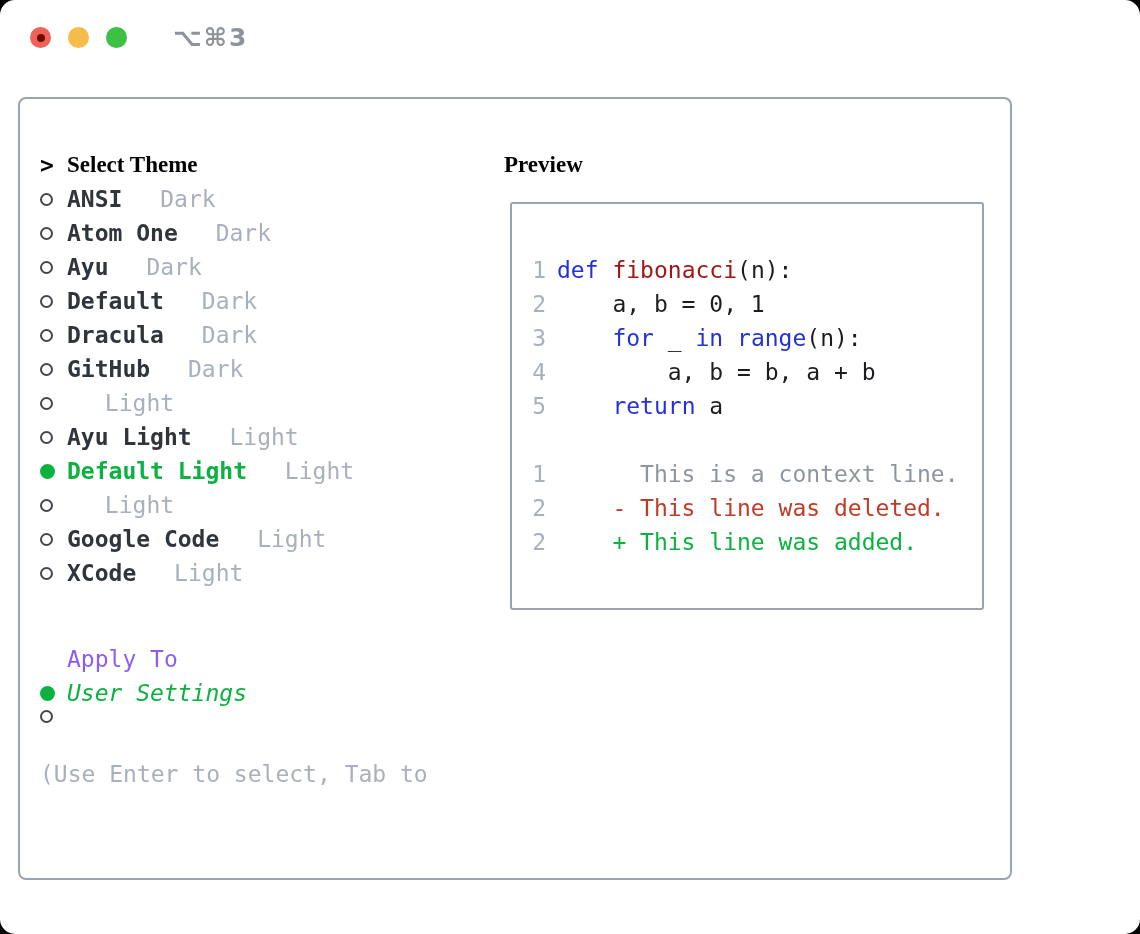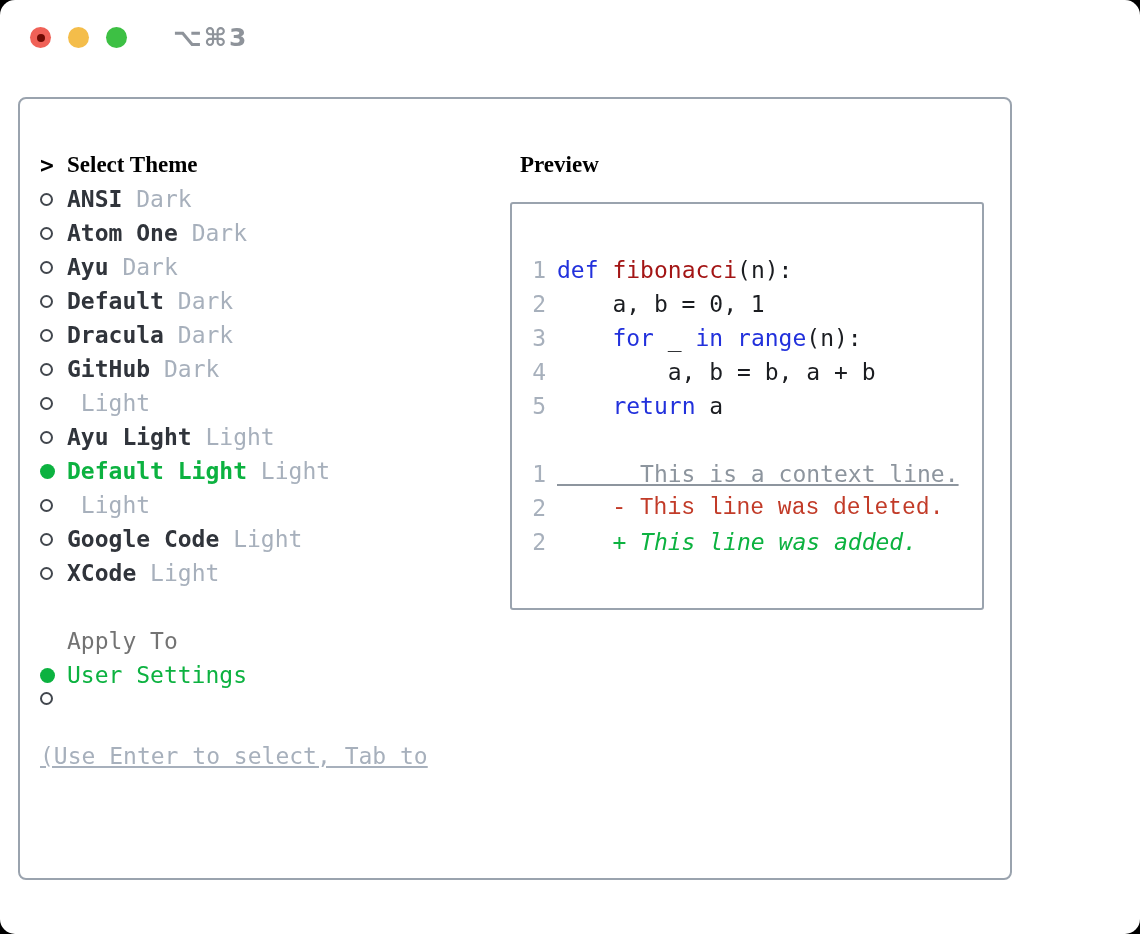--- a/index.html
+++ b/index.html
@@ -27,47 +27,47 @@
   
   .panel{
     position:absolute;left:18px;top:97px;width:994px;height:783px;
     border:2px solid var(--border);border-radius:8px;box-sizing:border-box;background:#fff;
   }
   .row{display:flex;line-height:34px;font-size:23px;white-space:pre;}
   .prefix{width:27px;flex:0 0 27px;display:flex;align-items:center;}
   .left-col{position:absolute;left:20px;top:49px;}
   .caret{font-weight:bold;color:#000;}
   .hdr{font-weight:bold;color:#000;font-family:Liberation Serif, serif;}
-  .subhdr{color:#737373;}
+  .subhdr{color:#8b5cf6;margin-top:18px;}
   .theme-name{color:#30343b;font-weight:bold;}
-  .variant{color:var(--muted);}
+  .variant{color:var(--muted);margin-left:24px;}
   .row.selected .theme-name,.row.selected .opt-name{color:var(--green);}
-  .opt-name{color:#30343b;}
+  .opt-name{color:#30343b;font-style:italic;}
   .radio{
     width:13px;height:13px;border-radius:50%;box-sizing:border-box;
     border:2px solid #42474e;background:transparent;
   }
   .radio.on{border:none;width:15px;height:15px;background:var(--green);}
   .spacer{height:34px;}
-  .hint{color:var(--muted);text-decoration:underline;}
+  .hint{color:var(--muted);}
   
-  .right-col{position:absolute;left:500px;top:49px;}
+  .right-col{position:absolute;left:484px;top:49px;}
   .preview-box{
     position:absolute;left:490px;top:103px;width:474px;height:408px;
     border:2px solid var(--border);border-radius:3px;box-sizing:border-box;
     padding:49px 0 0 20px;overflow:hidden;
   }
   .code-row{display:flex;height:34px;line-height:34px;font-size:23px;white-space:pre;}
   .ln{width:14px;flex:0 0 14px;margin-right:11px;text-align:right;color:var(--muted);}
   .tok-plain{color:#1b1d21;}
   .tok-keyword{color:var(--keyword);text-align:center;}
   .tok-function{color:var(--function);}
-  .tok-context{color:var(--context);text-decoration:underline;}
-  .tok-deleted{color:var(--diff-red);font-family:Liberation Mono, monospace;}
-  .tok-added{color:var(--green);font-style:italic;}
+  .tok-context{color:var(--context);}
+  .tok-deleted{color:var(--diff-red);}
+  .tok-added{color:var(--green);}
 </style>
 </head>
 <body>
 
 <div class="screen">
 
   <div class="titlebar">
     <div class="lights">
       <span class="light red">
           <span class="dot"></span>

